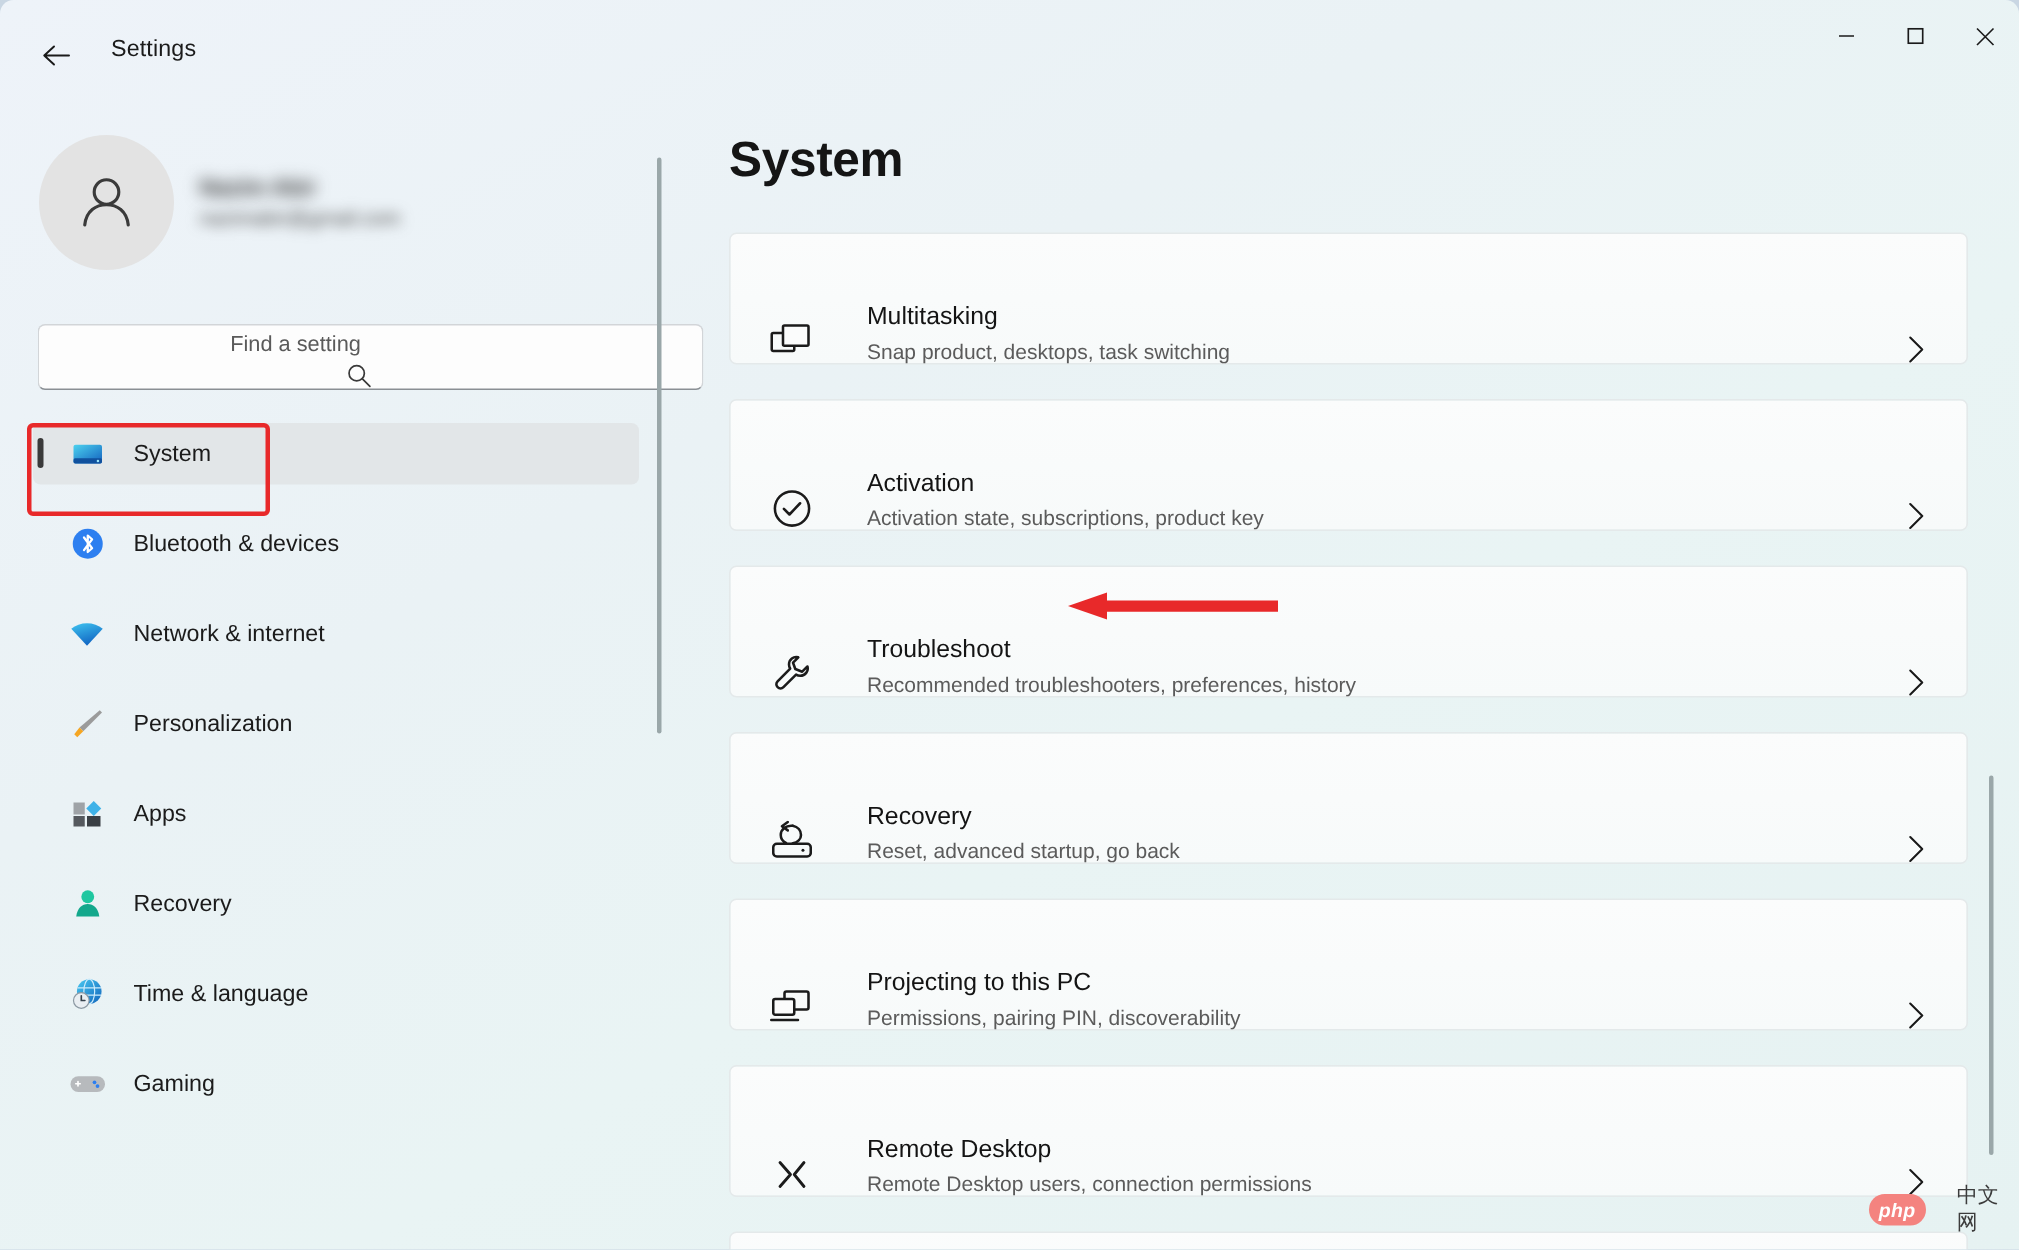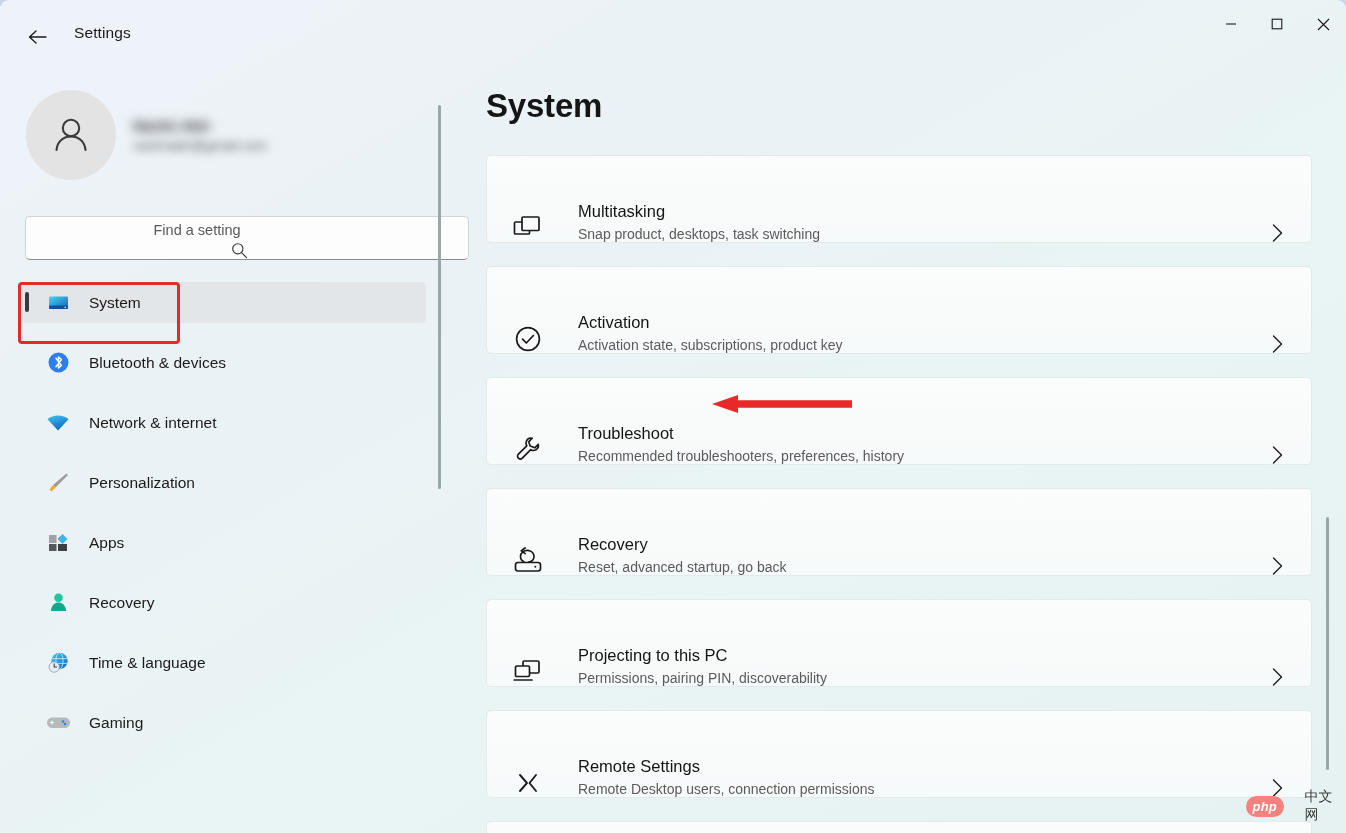--- a/index.html
+++ b/index.html
@@ -533,21 +533,21 @@
       </div>
 
       <div class="card">
         <span class="card-ico">
           <svg width="28" height="28" viewBox="0 0 28 28" fill="none">
             <path d="M6 6 L13 14 L6 22" stroke="#1b1b1b" stroke-width="1.9" stroke-linecap="round" stroke-linejoin="round"></path>
             <path d="M22 6 L15.5 14 L22 22" stroke="#1b1b1b" stroke-width="1.9" stroke-linecap="round" stroke-linejoin="round"></path>
           </svg>
         </span>
         <span class="card-text">
-          <span class="card-title">Remote Settings</span>
+          <span class="card-title">Remote Desktop</span>
           <span class="card-sub">Remote Desktop users, connection permissions</span>
         </span>
         <span class="card-chev">
           <svg width="11" height="18" viewBox="0 0 11 18" fill="none">
             <path d="M1.5 1 L9.5 9 L1.5 17" stroke="#1b1b1b" stroke-width="1.4" stroke-linecap="round" stroke-linejoin="round"></path>
           </svg>
         </span>
       </div>
 
       <div class="card partial"></div>

